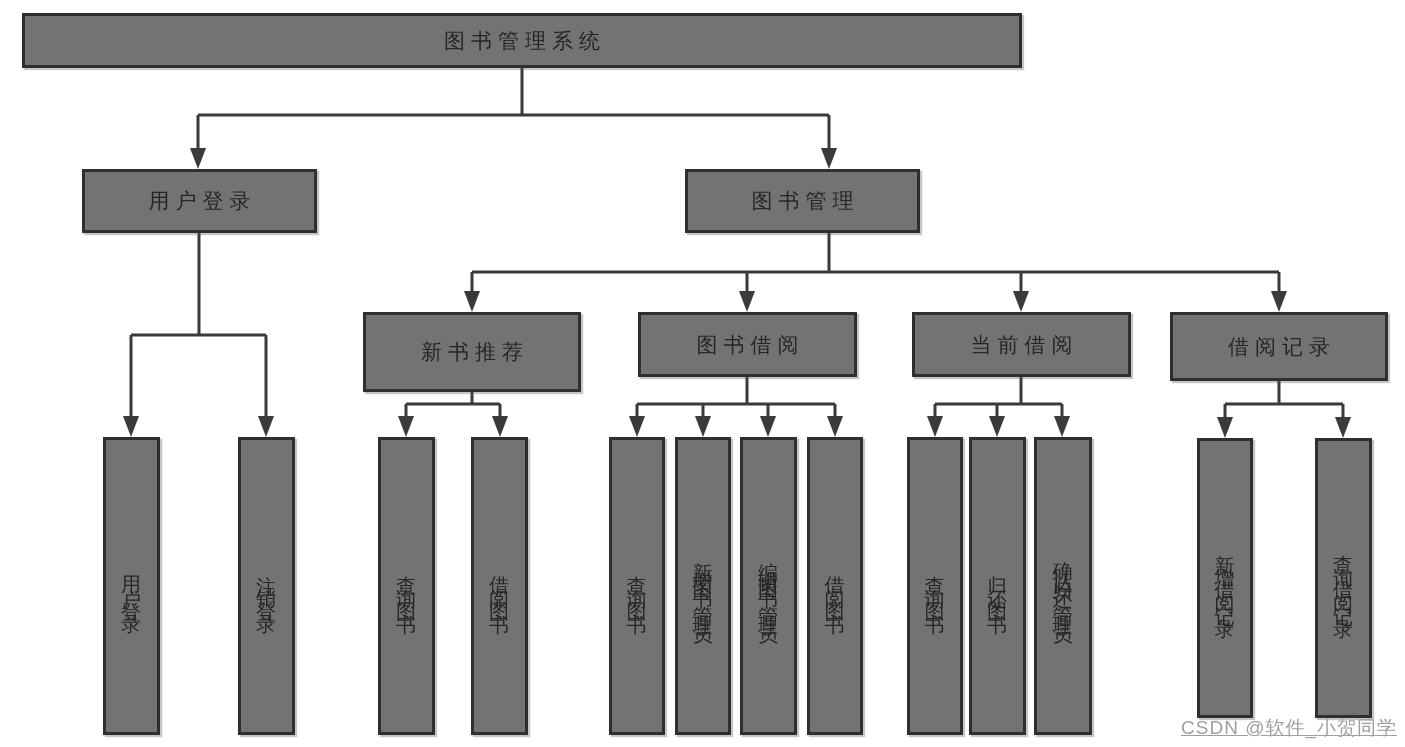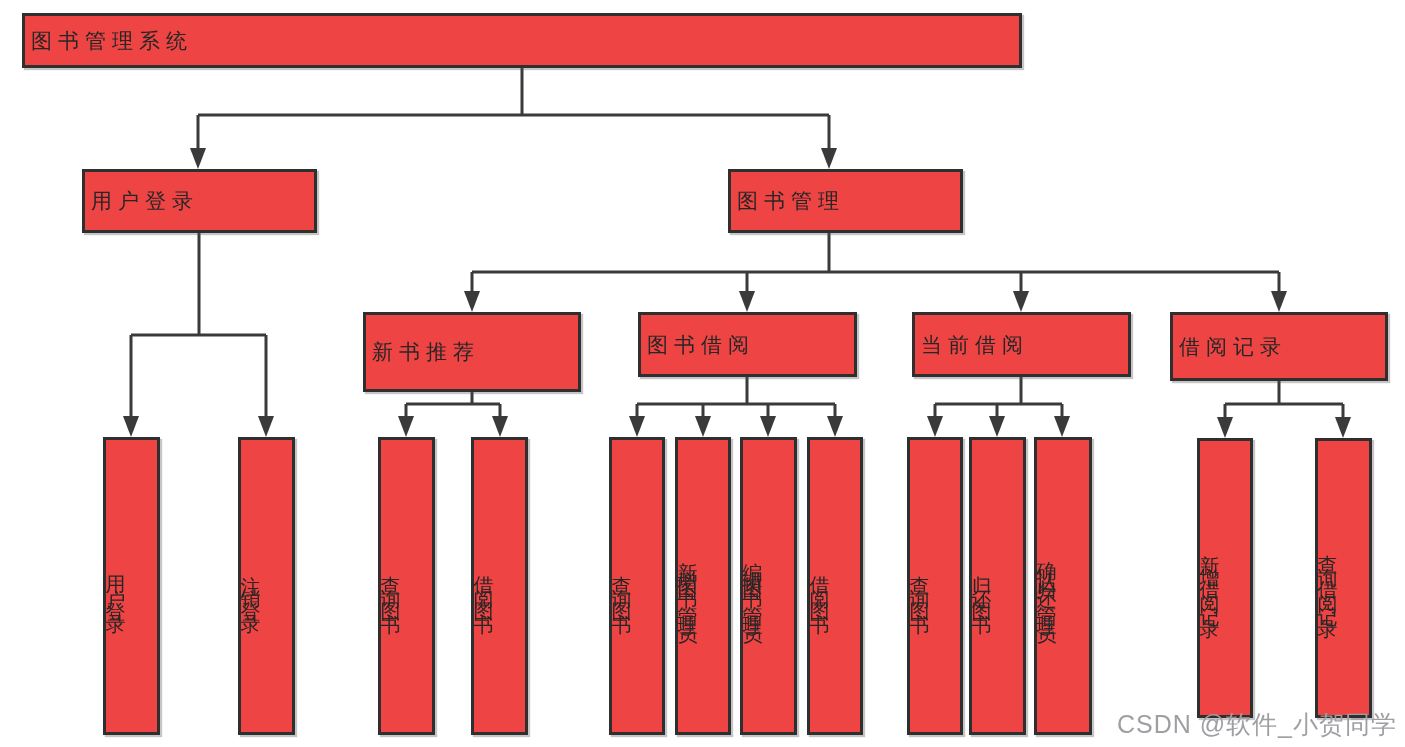--- a/index.html
+++ b/index.html
@@ -6,41 +6,41 @@
   #stage{
     position:relative;
     width:1405px;height:747px;
     background:#ffffff;
     font-family:"Liberation Sans","DejaVu Sans",sans-serif;
     overflow:hidden;
   }
   .node{
     position:absolute;
     box-sizing:border-box;
-    background:#ef4444;
+    background:#737373;
     border:3px solid #2f2f2f;
     box-shadow:2px 2px 1px rgba(90,90,90,.35);
-    display:flex;align-items:center;
+    display:flex;align-items:center;justify-content:center;
     color:#262626;
   }
   .h-node{font-size:21px;letter-spacing:6px;text-indent:6px;white-space:nowrap;}
   .leaf{top:437px;height:298px;}
   .leaf .vtxt{
     writing-mode:vertical-rl;
     text-orientation:mixed;
     font-size:20px;
     letter-spacing:13px;
     color:#262626;
     line-height:1;
   }
   .leaf.tight .vtxt{letter-spacing:9px;}
   
   .n-root{left:22px;top:13px;width:1000px;height:55px;}
   .n-user{left:82px;top:169px;width:235px;height:64px;}
-  .n-book{left:728px;top:169px;width:235px;height:64px;}
+  .n-book{left:685px;top:169px;width:235px;height:64px;}
   .n-new{left:363px;top:312px;width:218px;height:80px;}
   .n-bw{left:638px;top:312px;width:219px;height:65px;}
   .n-cur{left:912px;top:312px;width:219px;height:65px;}
   .n-rec{left:1170px;top:312px;width:218px;height:69px;}
   .l-user-login{left:103px;width:57px;}
   .l-user-logout{left:238px;width:57px;}
   .l-new-q{left:378px;width:57px;}
   .l-new-b{left:471px;width:57px;}
   .l-bw-q{left:609px;width:56px;}
   .l-bw-add{left:675px;width:56px;}
@@ -49,25 +49,26 @@
   .l-cur-q{left:907px;width:56px;}
   .l-cur-ret{left:969px;width:57px;}
   .l-cur-conf{left:1034px;width:58px;}
   .l-rec-add{left:1197px;width:56px;top:438px;height:280px;}
   .l-rec-q{left:1315px;width:57px;top:438px;height:280px;}
   #connectors{position:absolute;left:0;top:0;z-index:0;}
   .node{z-index:1;}
   #watermark{
     position:absolute;
     right:8px;bottom:6px;
-    font-size:25px;
+    font-size:19px;
     color:#9e9ea3;
     letter-spacing:1px;
     z-index:2;
     white-space:nowrap;
+    text-decoration:underline;
   }
 </style>
 </head>
 <body>
 
 <div id="stage">
 
   <svg id="connectors" width="1405" height="747" viewBox="0 0 1405 747" aria-hidden="true">
     <path fill="none" stroke="#3a3a3a" stroke-width="3" d="
       M522 68 V115 M198 115 H829 M198 115 V151 M829 115 V151

